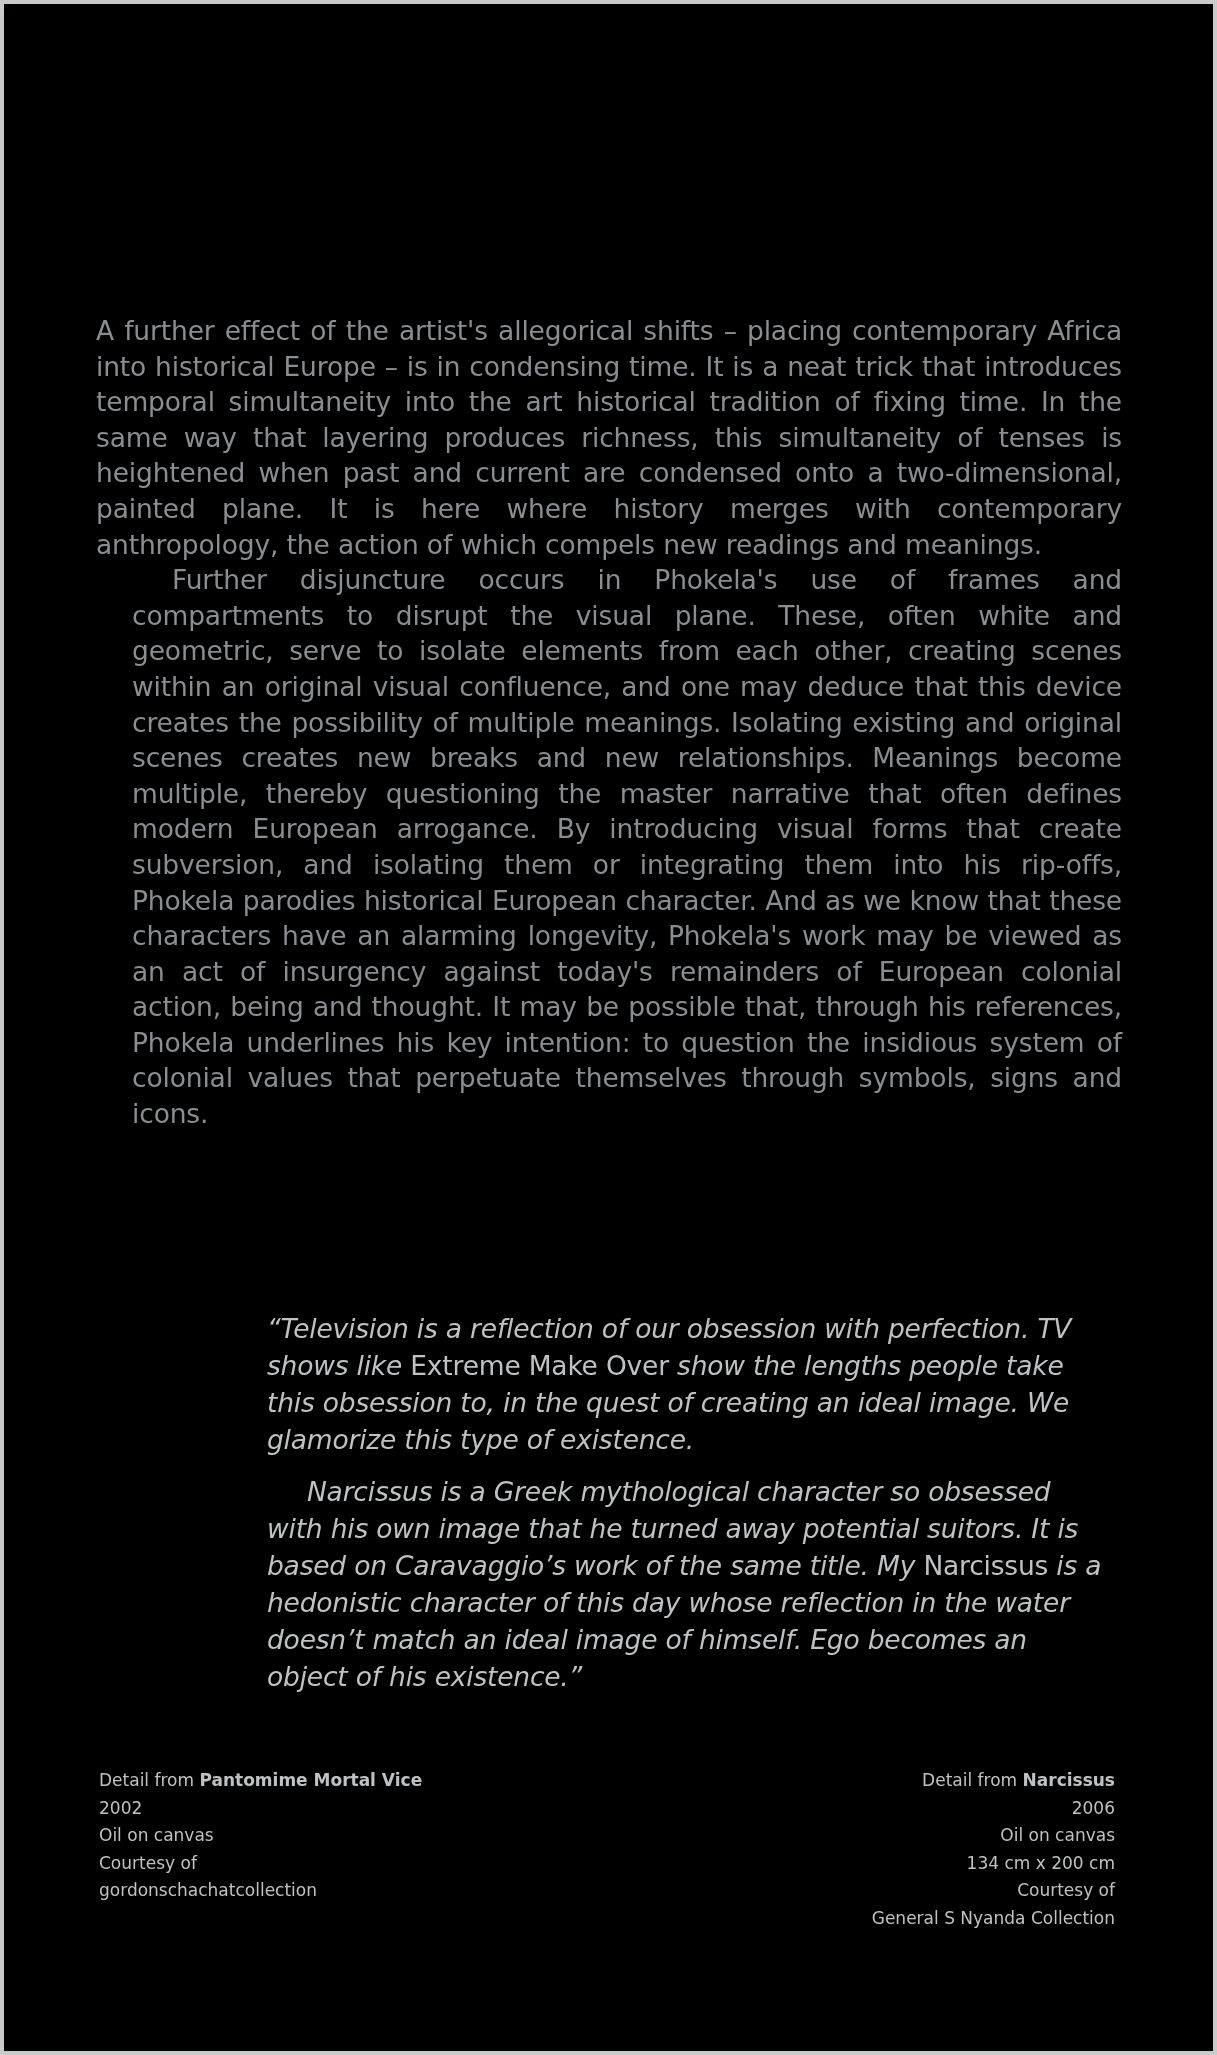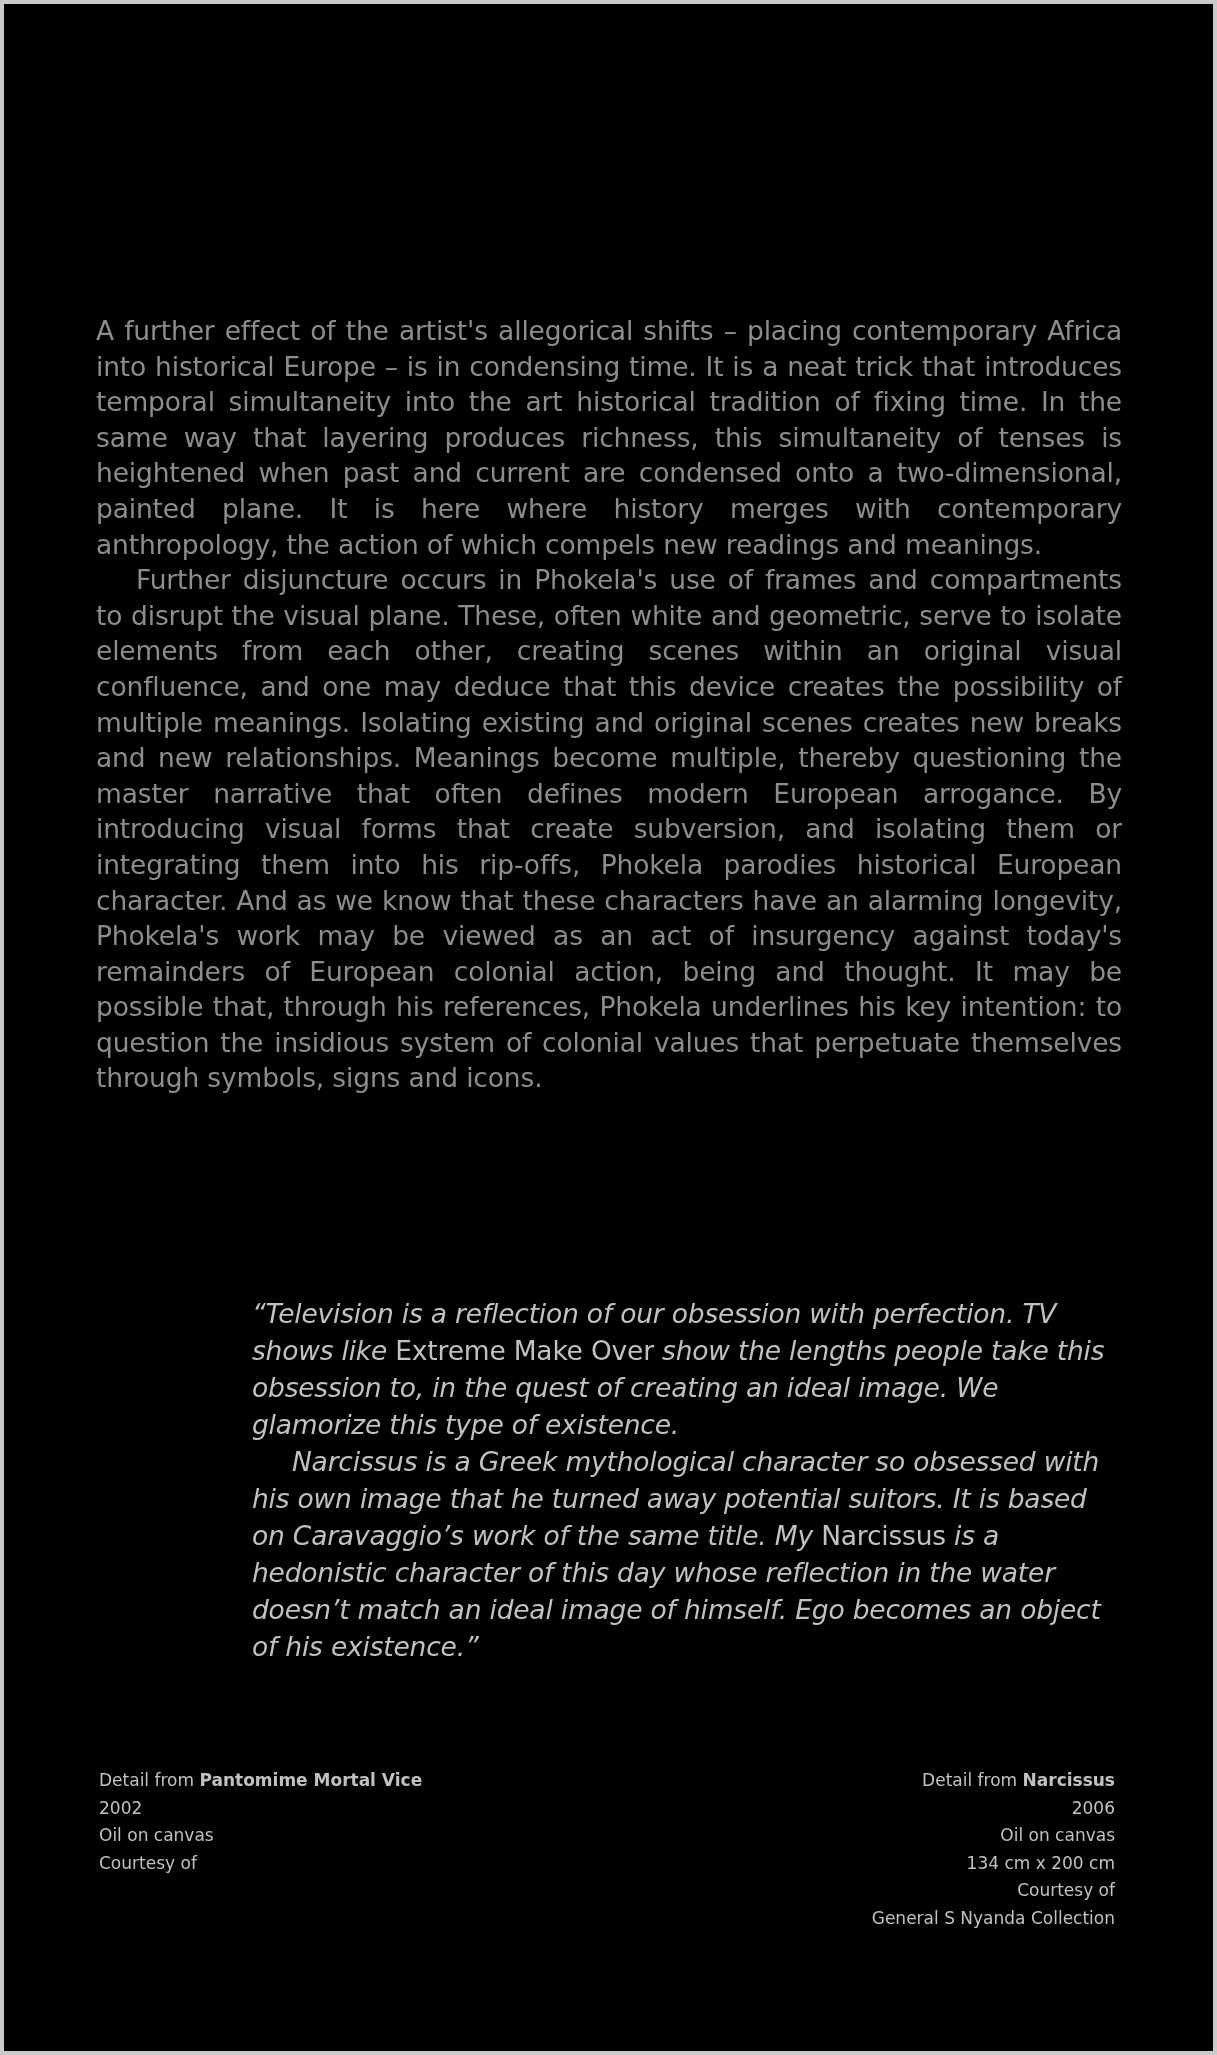--- a/index.html
+++ b/index.html
@@ -32,34 +32,35 @@
       line-height: 35.6px;
       color: #8b8e91;
       text-align: justify;
       letter-spacing: -0.15px;
     }
     .body-text p {
       margin: 0;
     }
     .body-text p.indent {
       text-indent: 40px;
+      margin-left: 36px;
     }
     .quote {
       position: absolute;
       left: 248px;
       top: 1291px;
       width: 872px;
       font-family: "DejaVu Sans", sans-serif;
       font-style: italic;
       font-size: 26.5px;
       line-height: 37px;
       color: #bfc1c3;
       letter-spacing: -0.2px;
     }
-    .quote p { margin: 0; }
+    .quote p { margin: 15px; }
     .quote p.indent { text-indent: 40px; }
     .quote .roman { font-style: normal; }
     .caption {
       position: absolute;
       top: 1763px;
       font-family: "DejaVu Sans", sans-serif;
       font-size: 17px;
       line-height: 27.5px;
       color: #bfc1c3;
     }
@@ -87,20 +88,21 @@
   <div class="quote">
     <p><span>“Television is a reflection of our obsession with perfection. TV shows like </span><span class="roman">Extreme Make Over</span><span> show the lengths people take this obsession to, in the quest of creating an ideal image. We glamorize this type of existence.</span></p>
     <p class="indent"><span>Narcissus is a Greek mythological character so obsessed with his own image that he turned away potential suitors. It is based on Caravaggio’s work of the same title. My </span><span class="roman">Narcissus</span><span> is a hedonistic character of this day whose reflection in the water doesn’t match an ideal image of himself. Ego becomes an object of his existence.”</span></p>
   </div>
 
   <div class="caption caption-left">
     <div><span>Detail from </span><b>Pantomime Mortal Vice</b></div>
     <div>2002</div>
     <div>Oil on canvas</div>
     <div>Courtesy of</div>
+    <div>gordonschachatcollection</div>
   </div>
 
   <div class="caption caption-right">
     <div><span>Detail from </span><b>Narcissus</b></div>
     <div>2006</div>
     <div>Oil on canvas</div>
     <div>134 cm x 200 cm</div>
     <div>Courtesy of</div>
     <div>General S Nyanda Collection</div>
   </div>

